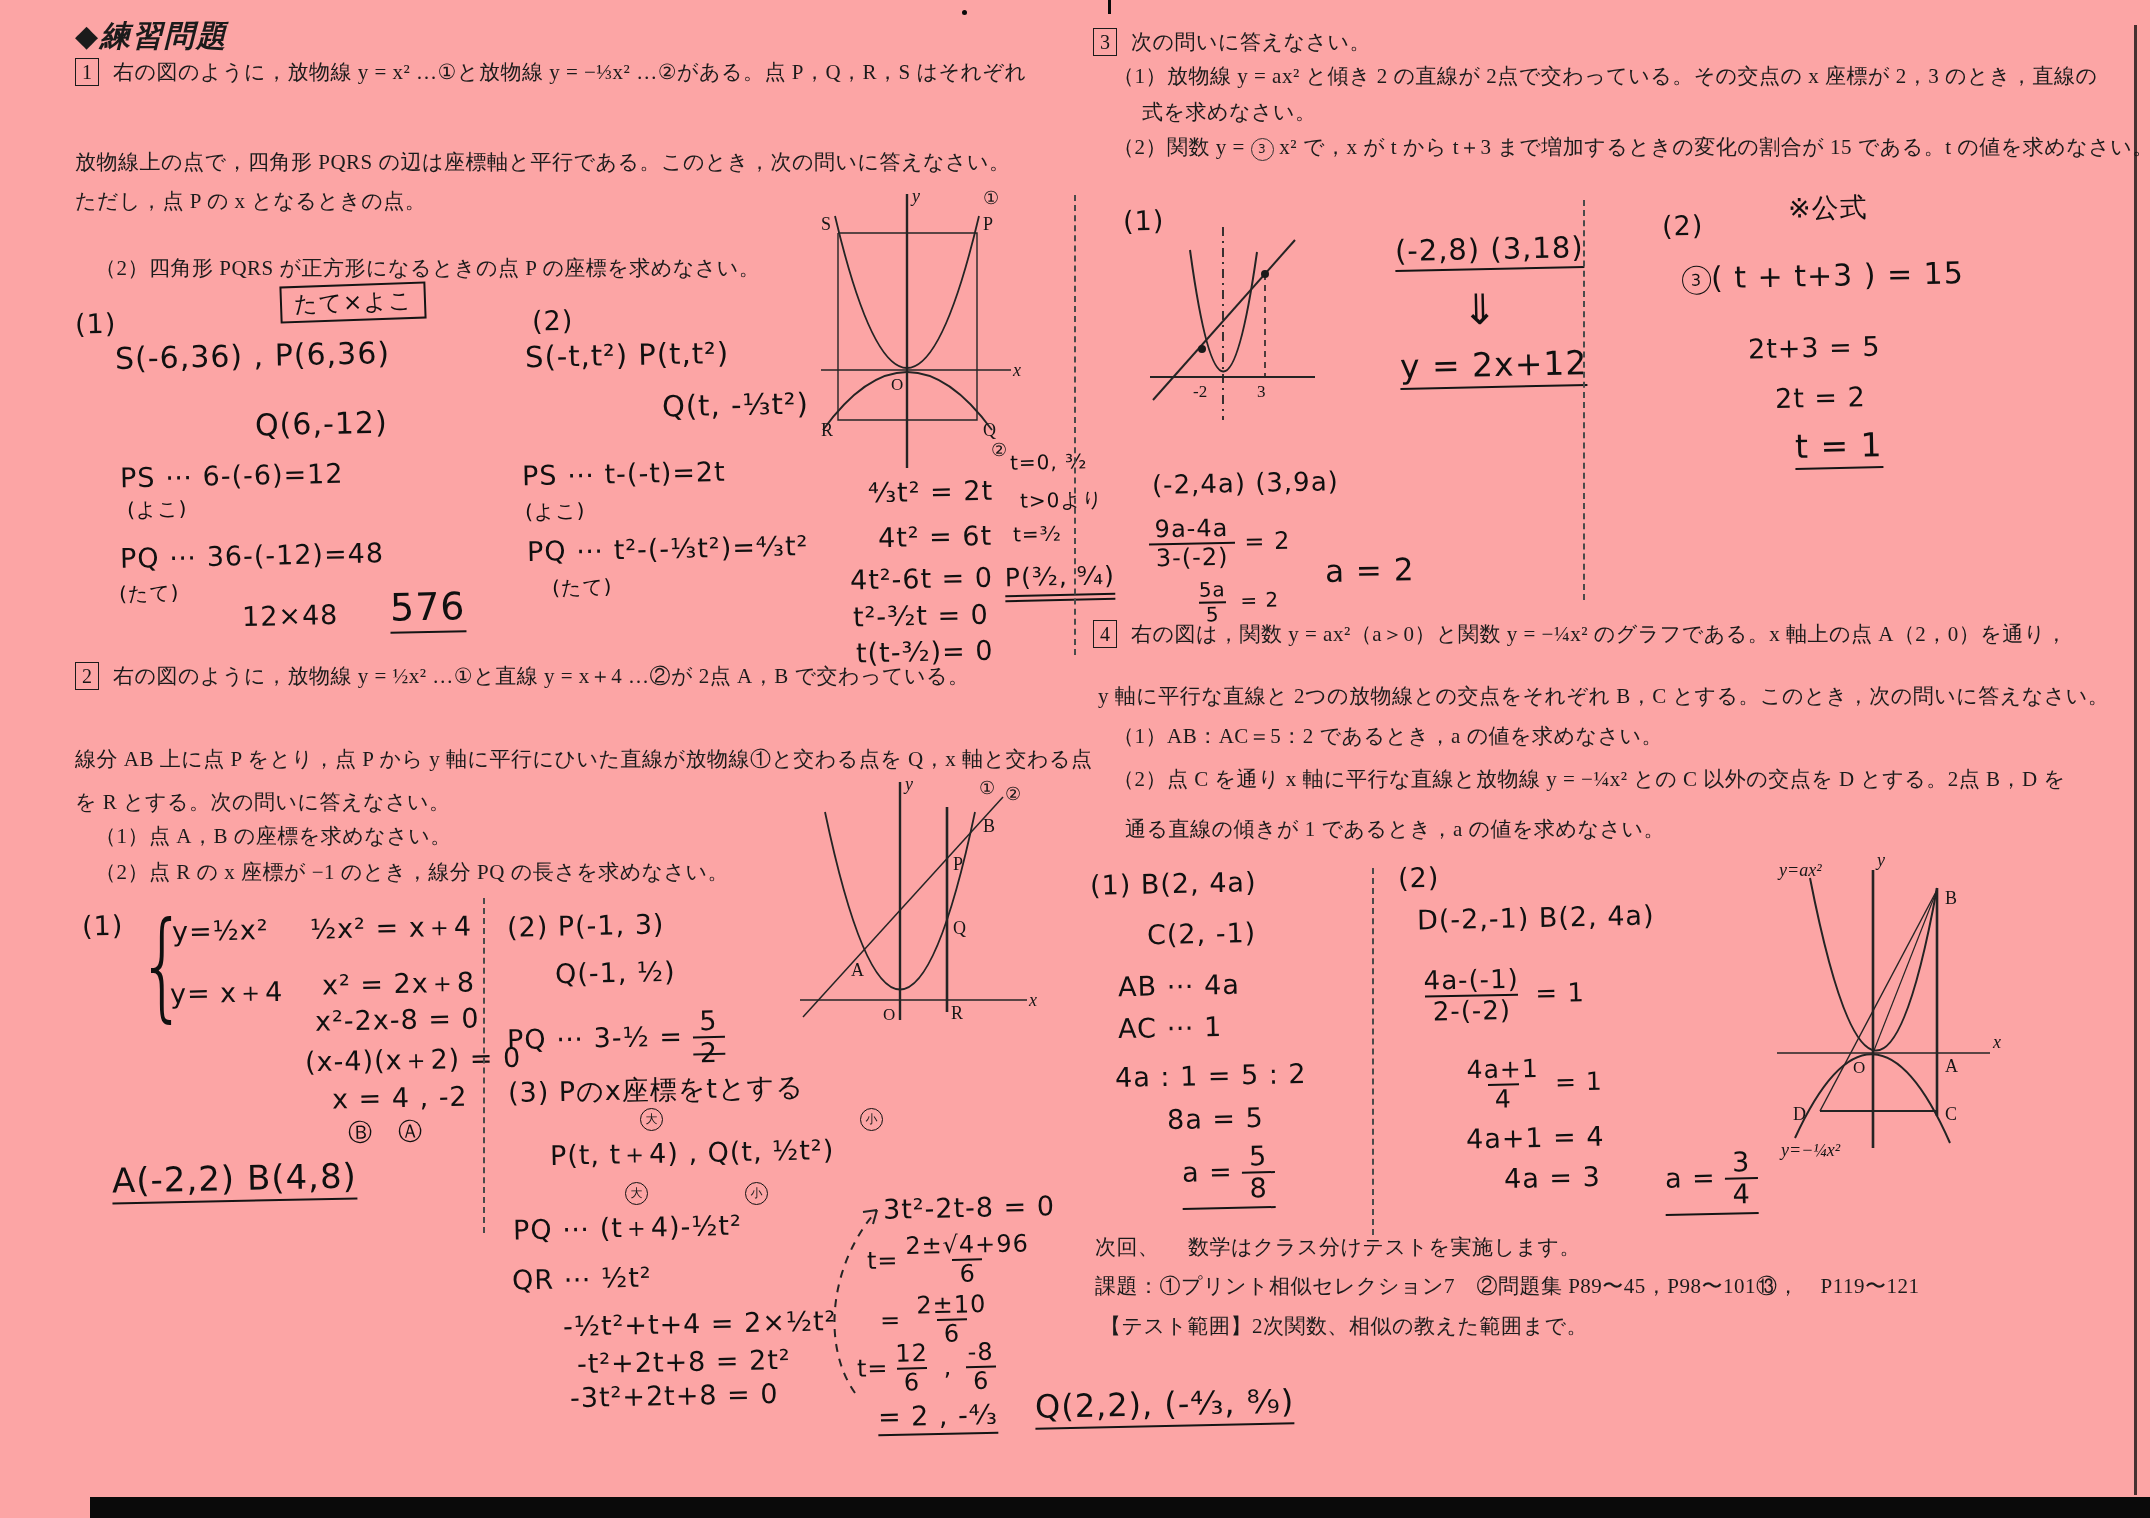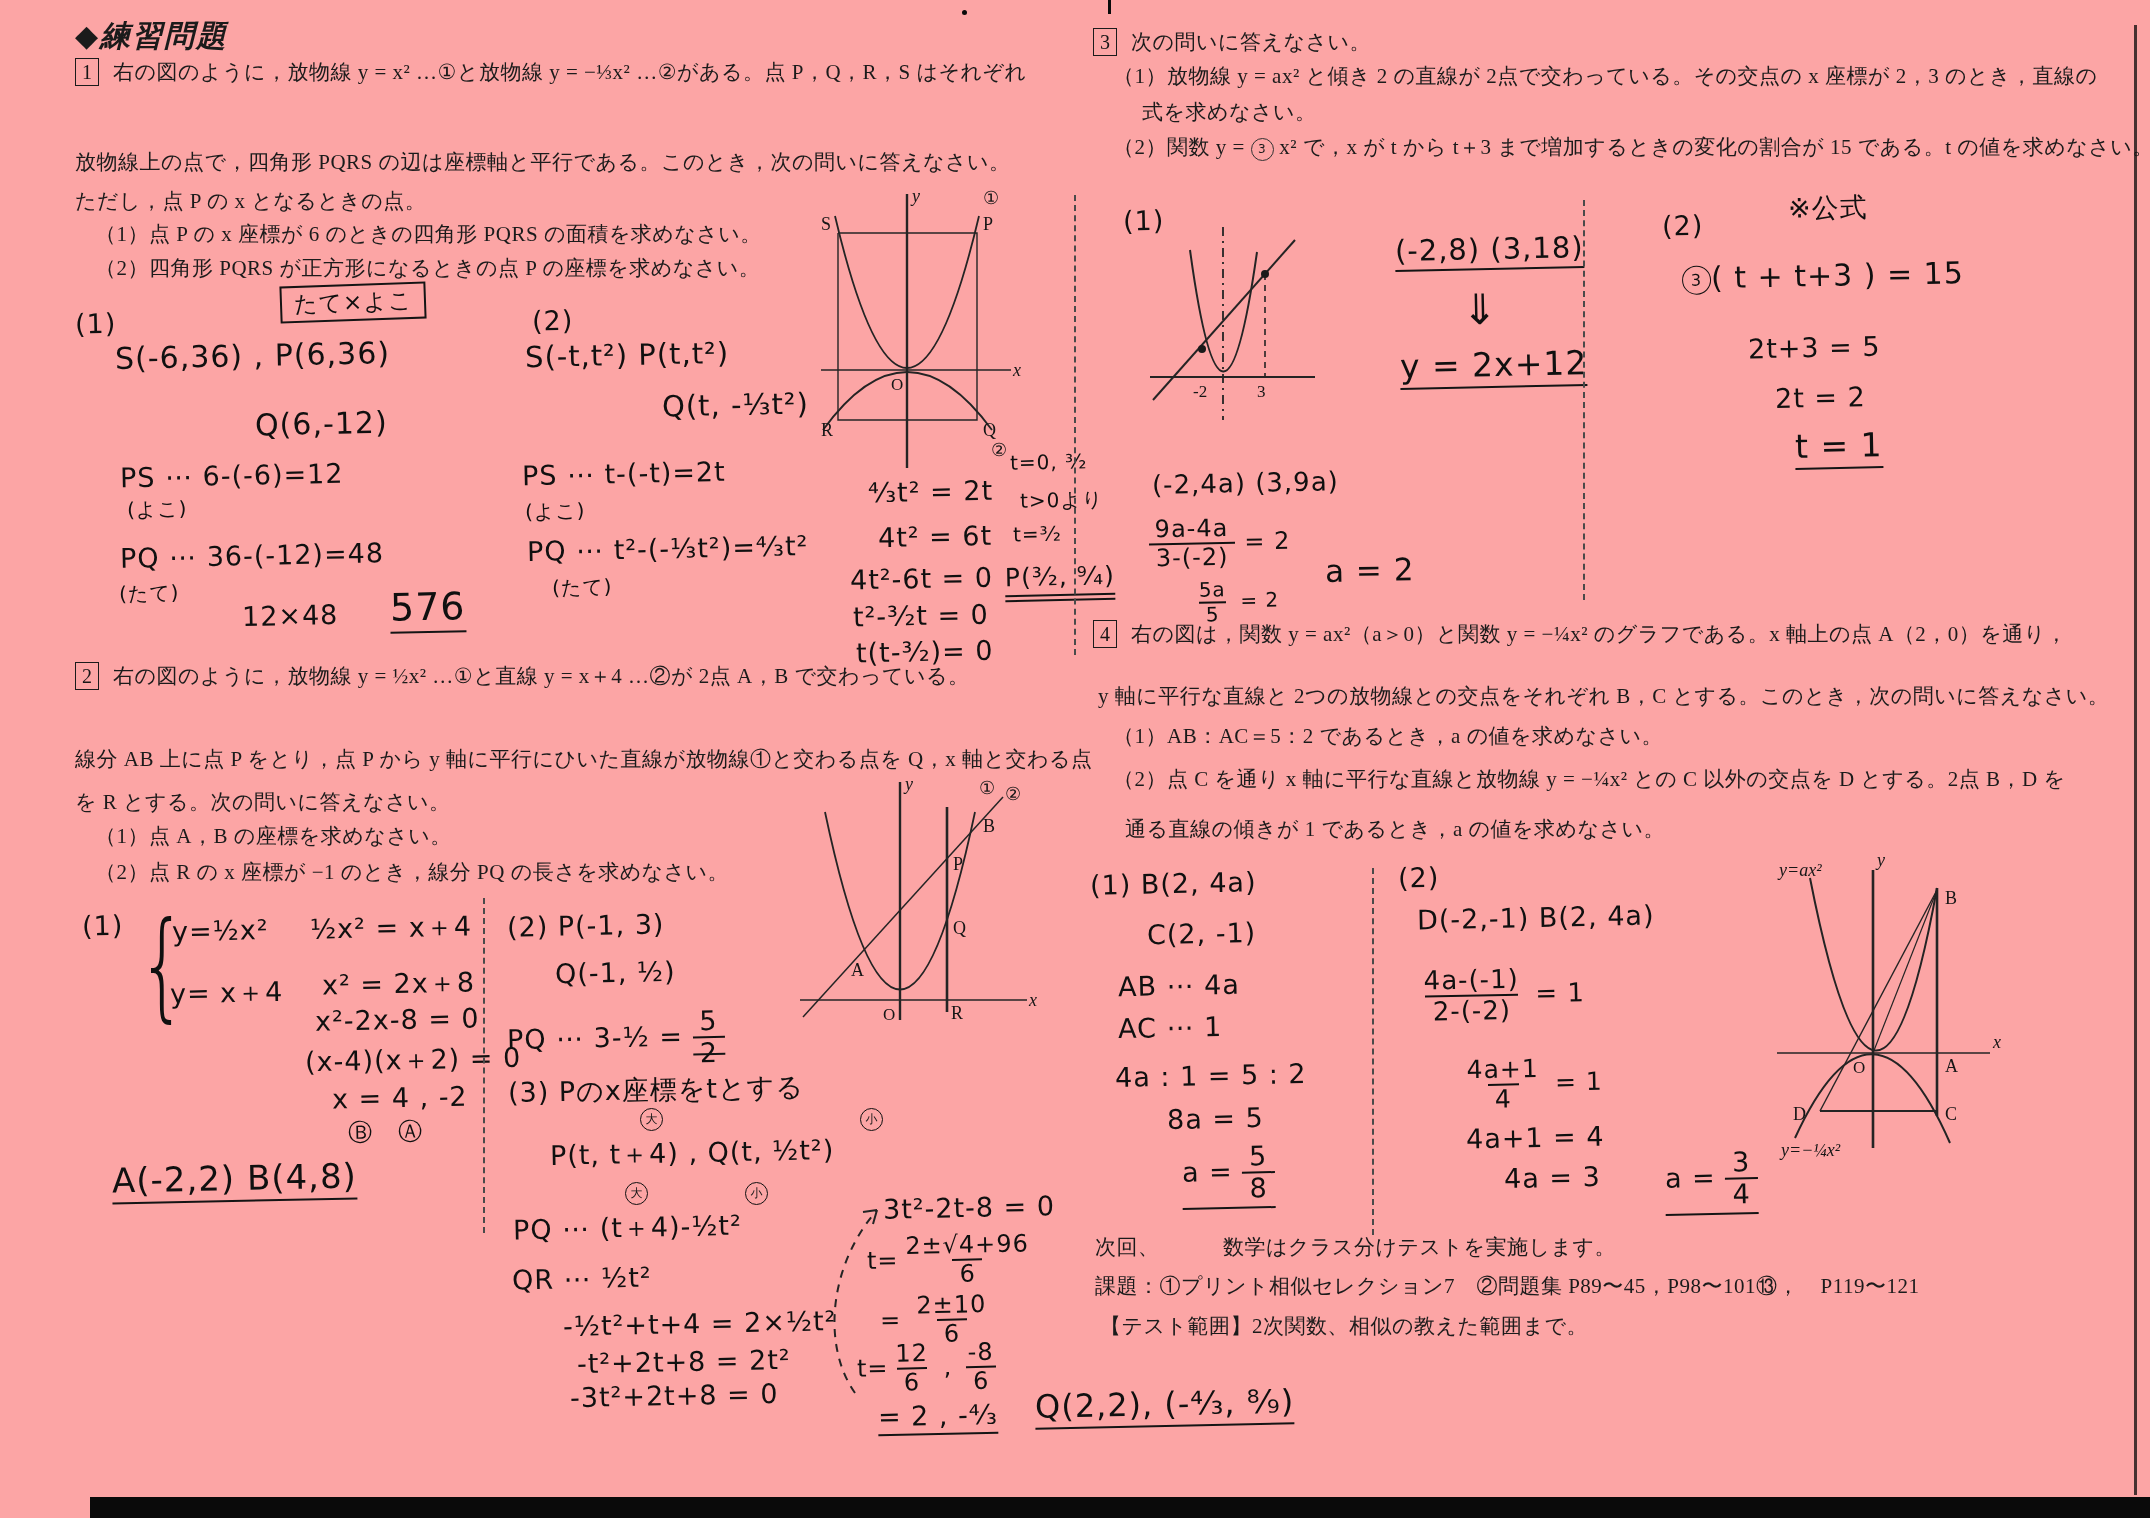--- a/index.html
+++ b/index.html
@@ -36,21 +36,20 @@
 <div id="page">
 
   <div class="abs pr pr-title" style="left:75px;top:16px">◆練習問題</div>
 
   <div class="abs" style="left:75px;top:58px">
     <span class="boxnum">1</span>
     <span class="pr">右の図のように，放物線 y = x² …①と放物線 y = −⅓x² …②がある。点 P，Q，R，S はそれぞれ</span>
   </div>
   <div class="abs pr" style="left:75px;top:148px">放物線上の点で，四角形 PQRS の辺は座標軸と平行である。このとき，次の問いに答えなさい。</div>
   <div class="abs pr" style="left:75px;top:187px">ただし，点 P の x となるときの点。</div>
-  <div class="abs pr" style="left:95px;top:220px">（1）点 P の x 座標が 6 のときの四角形 PQRS の面積を求めなさい。</div>
   <div class="abs pr" style="left:95px;top:254px">（2）四角形 PQRS が正方形になるときの点 P の座標を求めなさい。</div>
 
   <svg class="abs" style="left:815px;top:188px" width="210" height="285" viewBox="0 0 210 285">
     <line x1="92" y1="6" x2="92" y2="280" stroke-width="2.4"></line>
     <line x1="6" y1="182" x2="196" y2="182" stroke-width="1.6"></line>
     <polyline points="23,45 162,45 162,232 23,232 23,45" stroke-width="1.4"></polyline>
     <path d="M20,28 Q92,332 164,28" stroke-width="1.8"></path>
     <path d="M8,242 Q92,126 177,242" stroke-width="1.8"></path>
     <text x="97" y="14" font-size="18" class="it">y</text>
     <text x="198" y="188" font-size="18" class="it">x</text>
@@ -313,21 +312,21 @@
   <div class="abs hw" style="left:1466px;top:1122px">4a+1 = 4</div>
   <div class="abs hw" style="left:1504px;top:1162px">4a = 3</div>
   <div class="abs hw u" style="left:1665px;top:1148px">
     <span>a =</span> <span class="frac">
         <span class="num">3</span>
         <span class="den">4</span>
       </span>
   </div>
 
   <div class="abs pr" style="left:1095px;top:1233px">次回、</div>
-  <div class="abs pr" style="left:1223px;top:1233px">数学はクラス分けテストを実施します。</div>
+  <div class="abs pr" style="left:1188px;top:1233px">数学はクラス分けテストを実施します。</div>
   <div class="abs pr" style="left:1095px;top:1272px">課題：①プリント相似セレクション7　②問題集 P89〜45，P98〜101⑬，　P119〜121</div>
   <div class="abs pr" style="left:1100px;top:1312px">【テスト範囲】2次関数、相似の教えた範囲まで。</div>
 
   <div class="abs vdash" style="left:1074px;top:195px;height:460px"></div>
   <div class="abs art" style="left:90px;top:1497px;width:2060px;height:21px"></div>
   <div class="abs art" style="left:2134px;top:25px;width:3px;height:1470px;opacity:.75"></div>
   <div class="abs art" style="left:1108px;top:0;width:3px;height:14px"></div>
   <div class="abs art" style="left:962px;top:10px;width:5px;height:5px;border-radius:50%"></div>
 
 </div>

